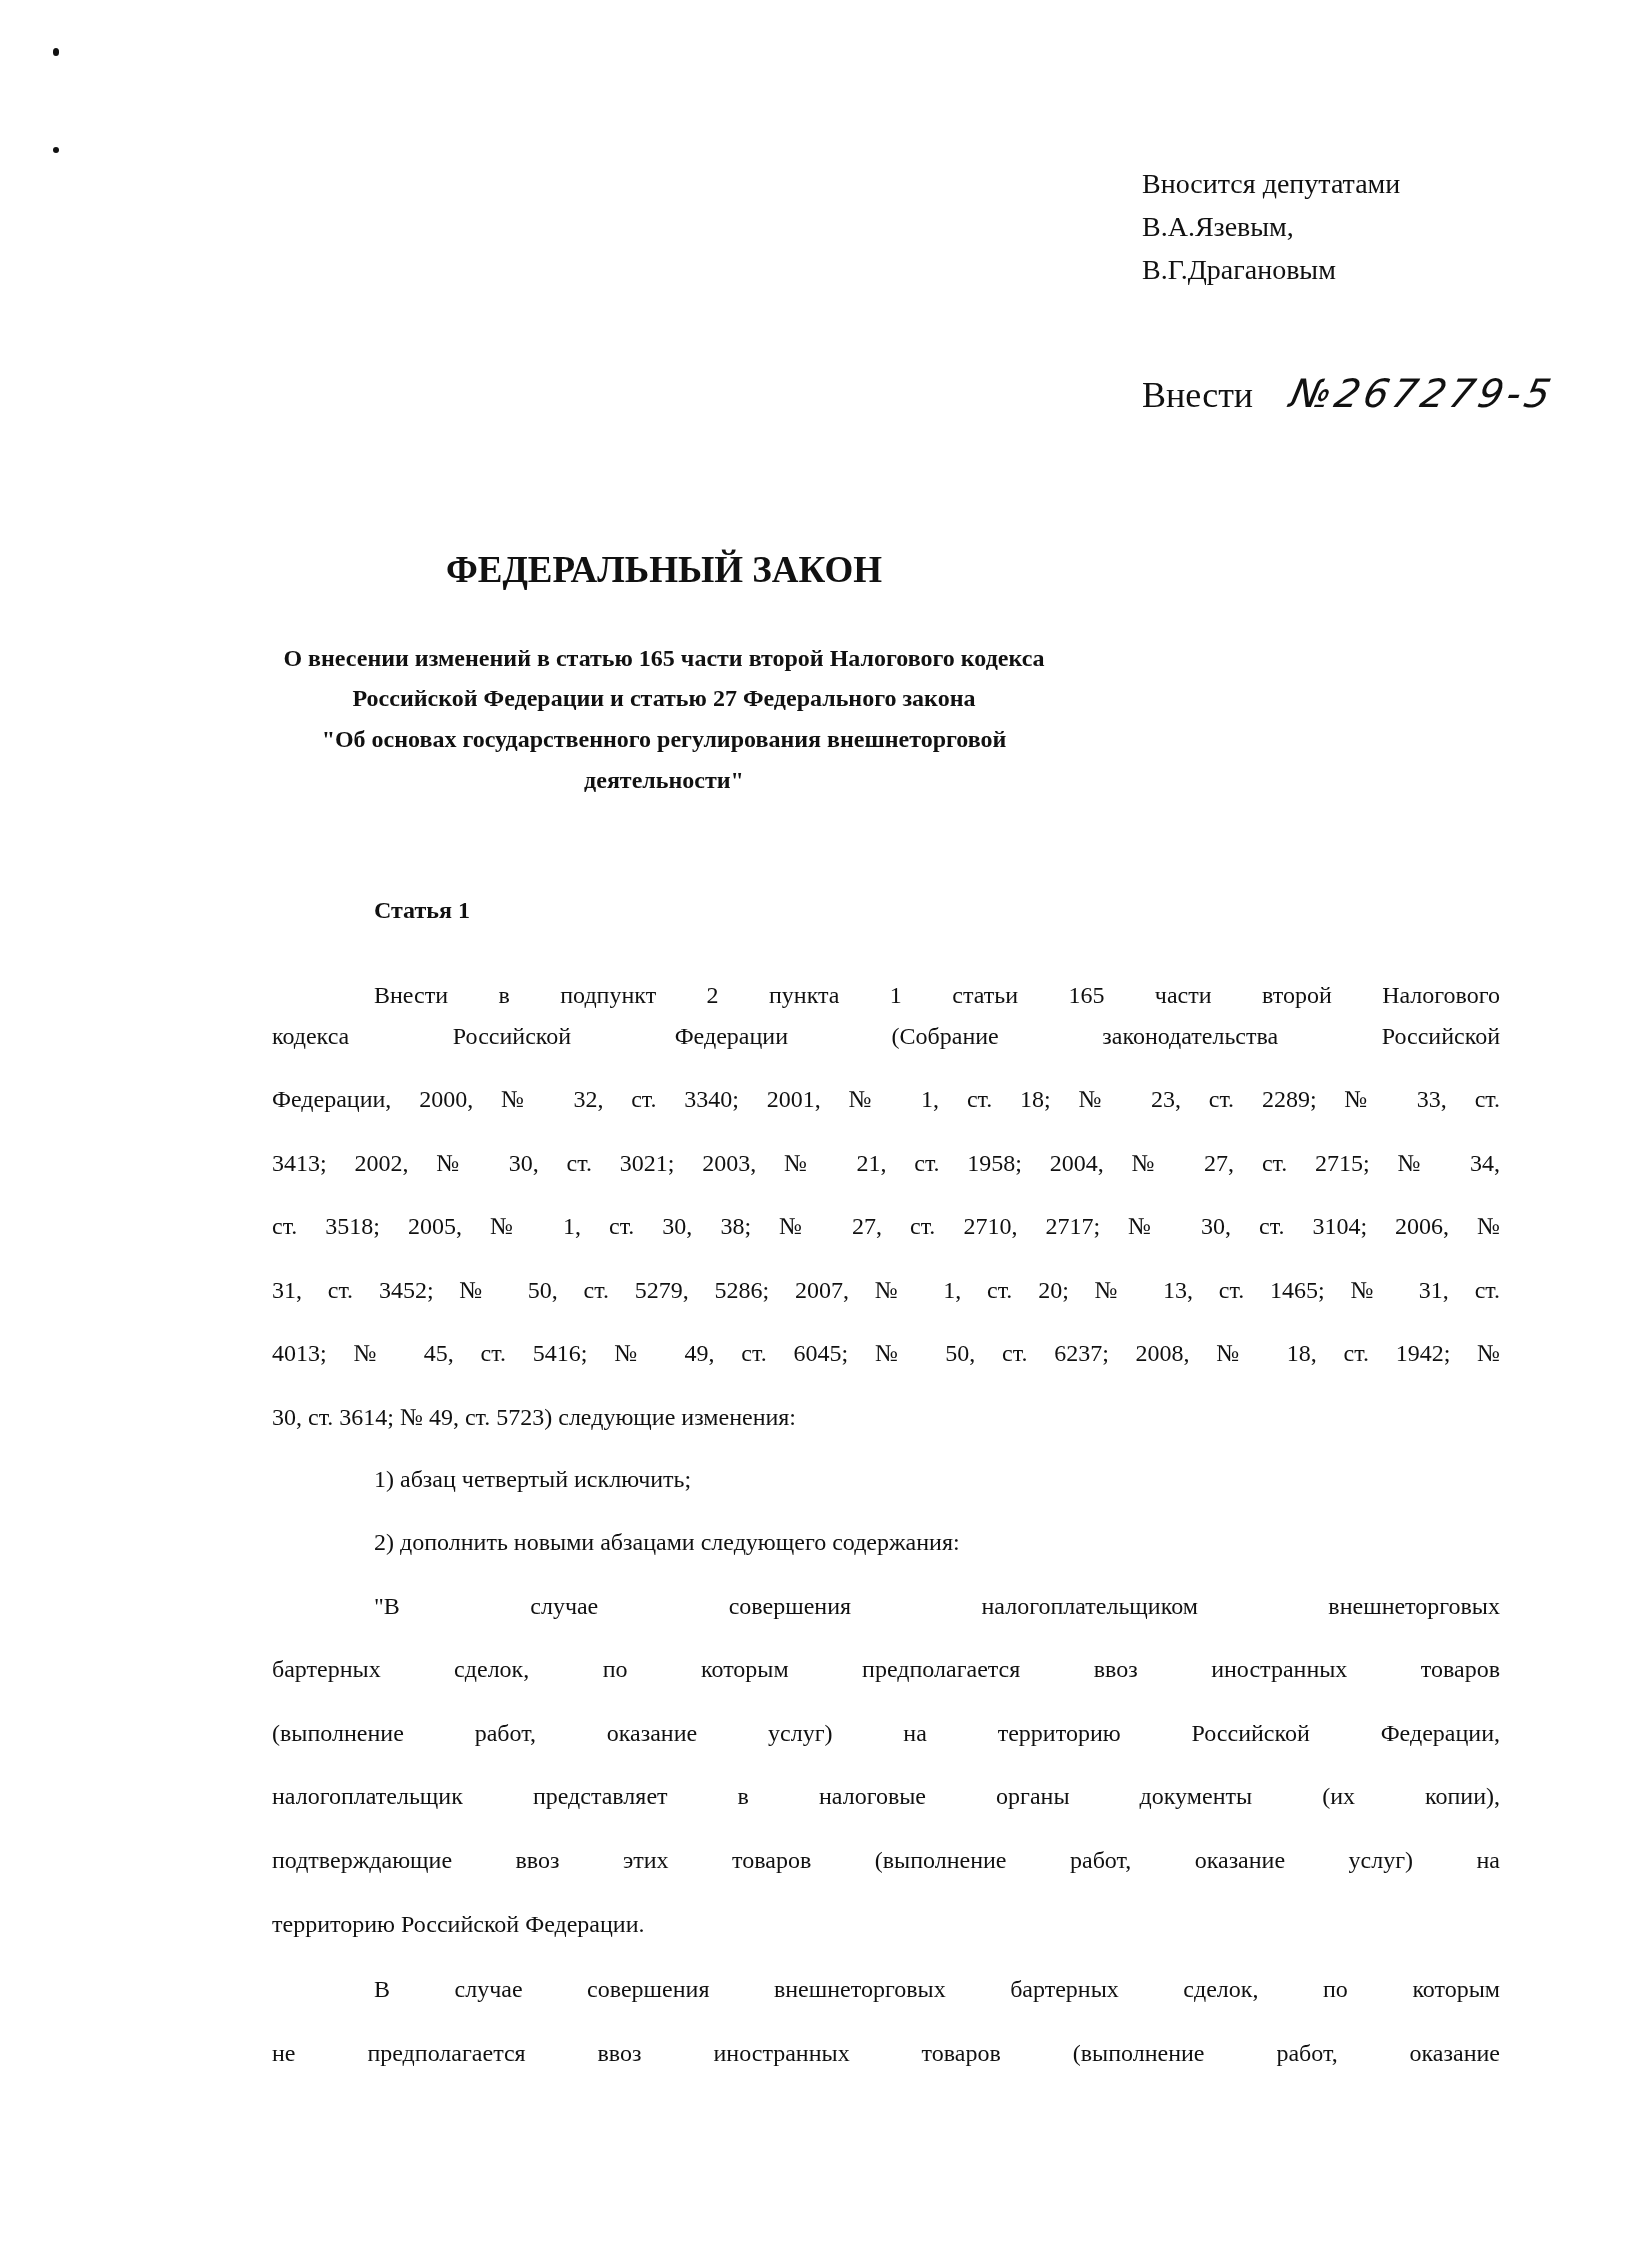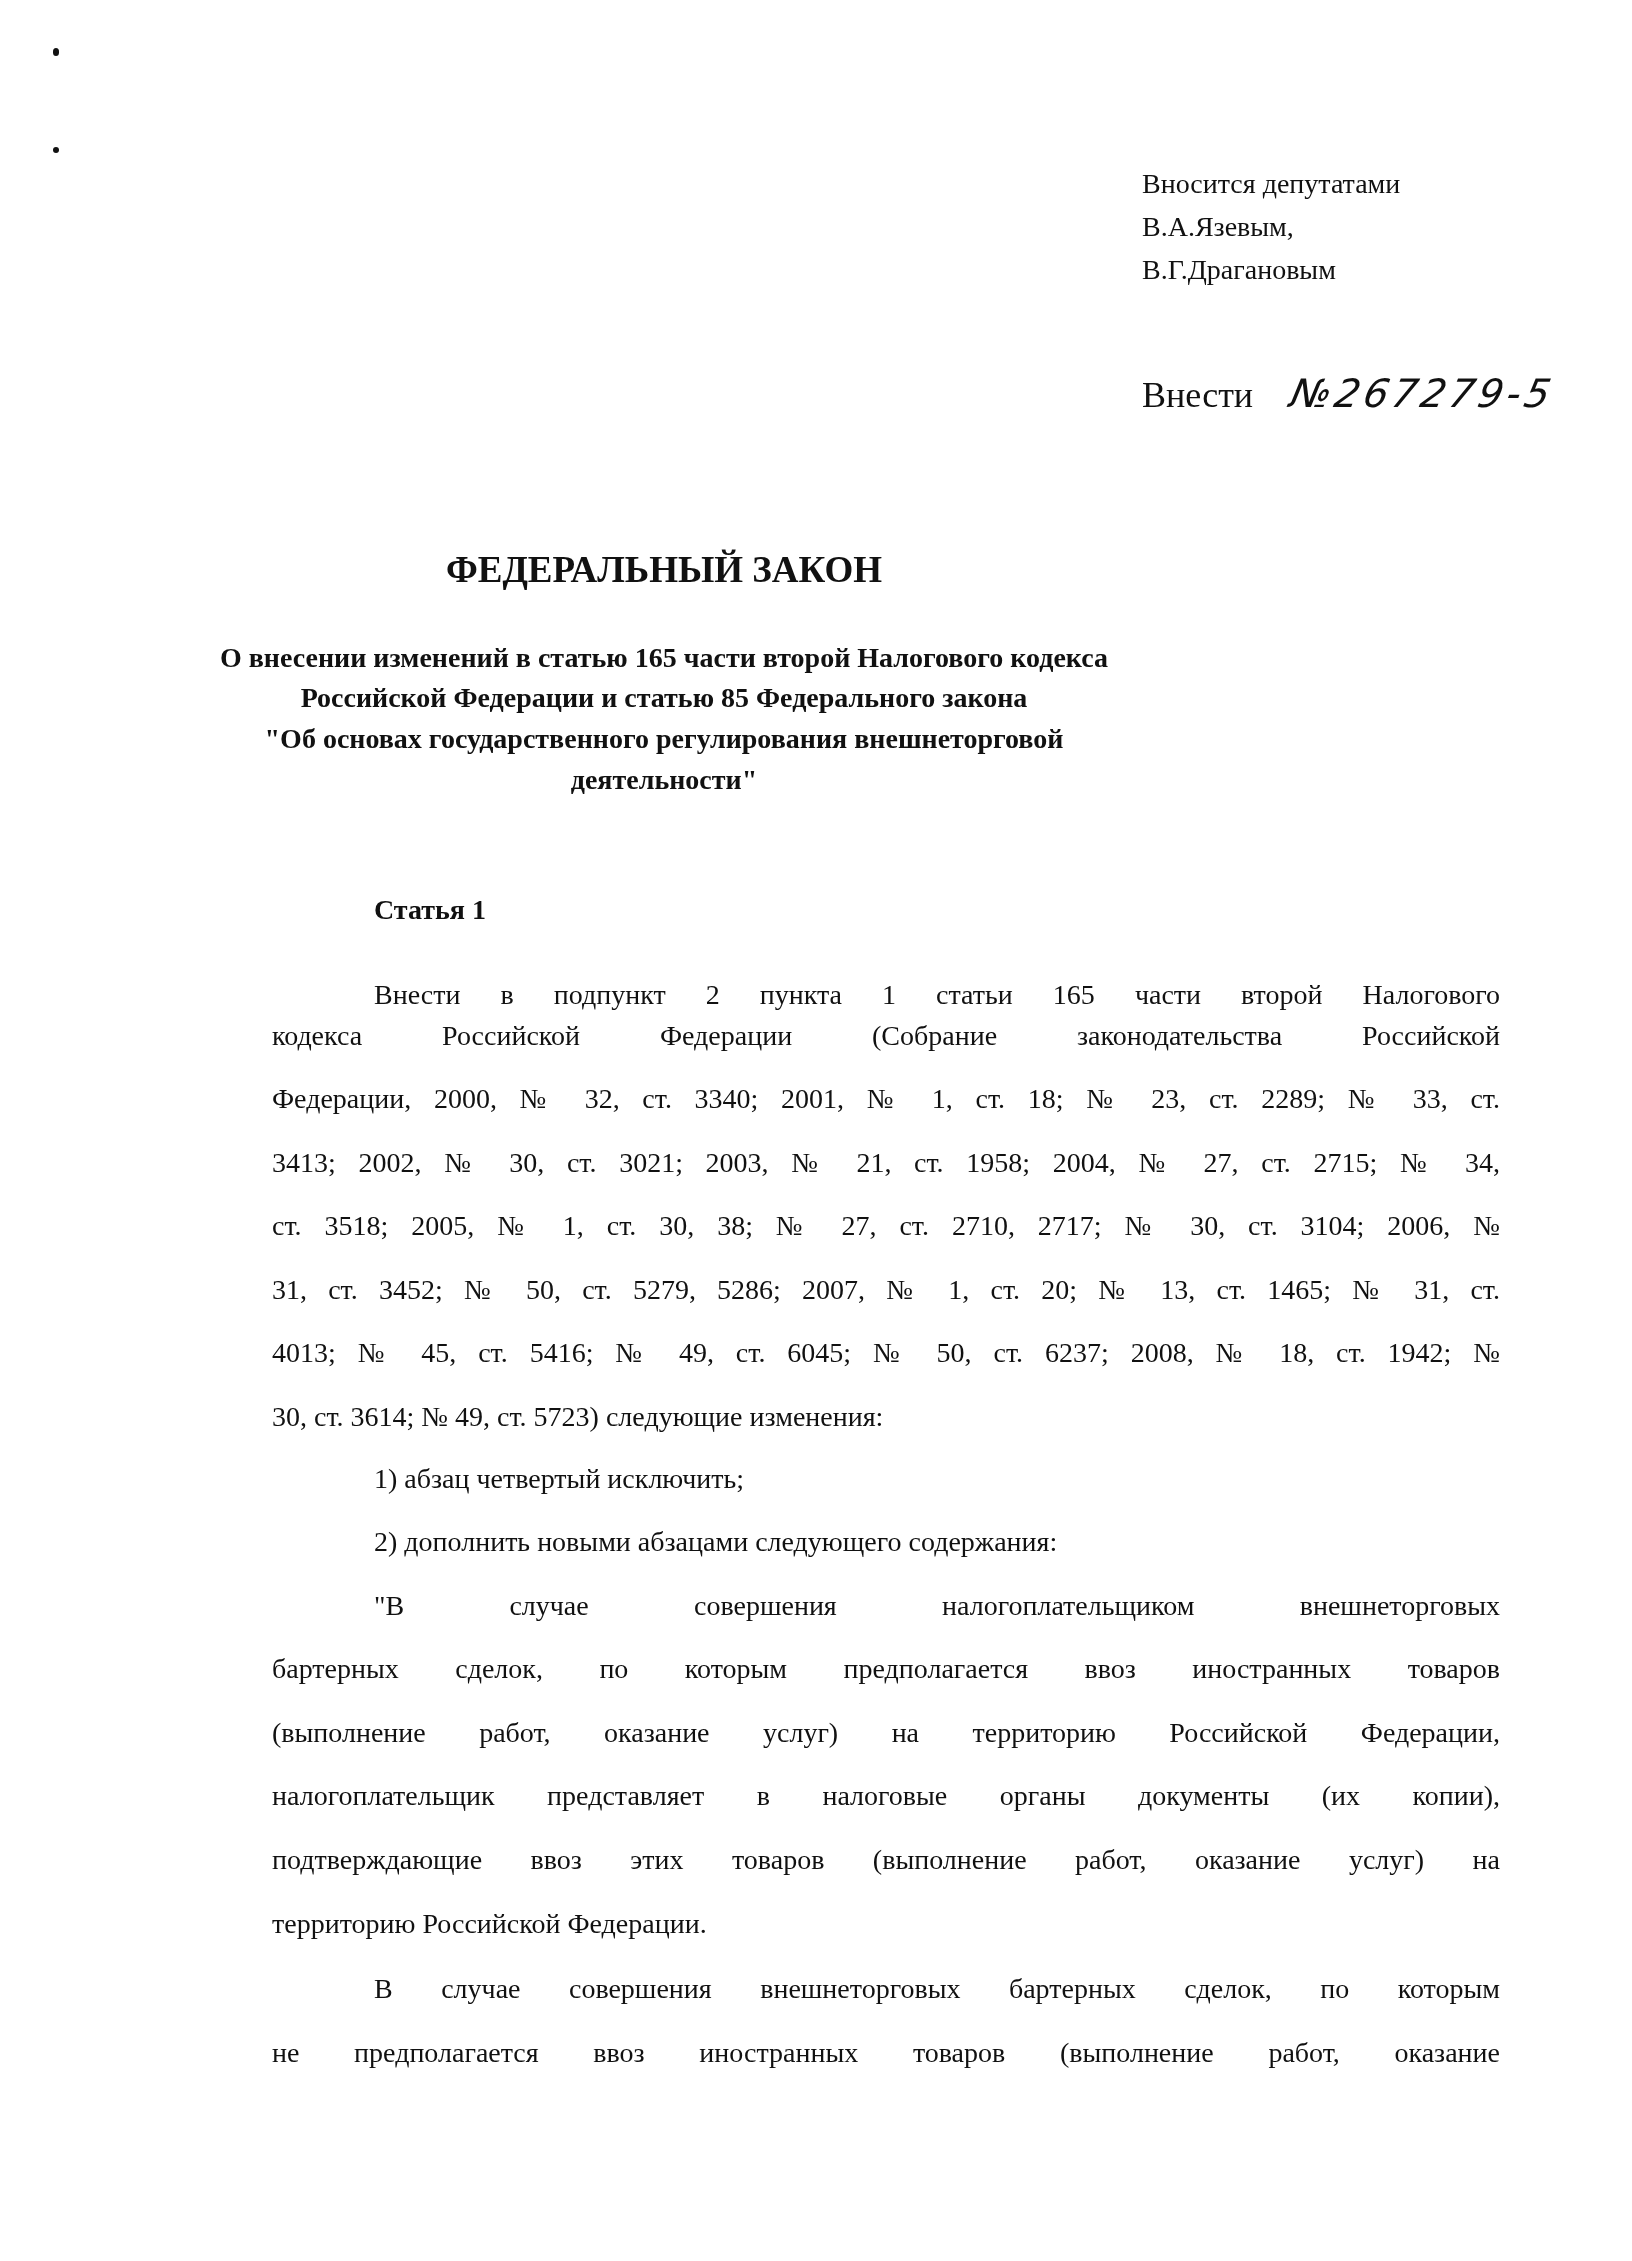--- a/index.html
+++ b/index.html
@@ -1,19 +1,19 @@
 <!DOCTYPE html>
 <html style="font-size:10.2px"><head>
 <meta charset="utf-8">
 <style>
   html, body { margin:0; padding:0; background:#ffffff; }
   body { width:1633px; height:2261px; position:relative; overflow:hidden;
          font-family:"Liberation Serif", "DejaVu Serif", serif; color:#111; }
   .speck { position:absolute; background:#111; border-radius:50%; }
-  .line { position:absolute; white-space:nowrap; font-size:28px; line-height:44px; }
+  .line { position:absolute; white-space:nowrap; font-size:24px; line-height:44px; }
   .just { left:272px; width:1228px; text-align:justify; text-align-last:justify; }
   .left { left:272px; }
   .indent { left:374px; }
   .center { left:0; width:1328px; text-align:center; }
   .bold { font-weight:bold; }
   .header-block { position:absolute; left:1142px; top:162px; font-size:28px; line-height:43px; }
   .header-block div { white-space:nowrap; }
   .project { position:absolute; left:1142px; top:372px; font-size:36px; line-height:44px; white-space:nowrap; }
   .handwritten { font-family:"DejaVu Sans", sans-serif; font-style:italic; font-size:39px;
                  letter-spacing:3.8px; margin-left:38px; display:inline-block; transform:skewX(-12deg); }
@@ -30,21 +30,21 @@
   <div>В.Г.Драгановым</div>
 </div>
 
 <div class="project">
   <span>Внести</span><span class="handwritten">№267279-5</span>
 </div>
 
 <div class="line center bold" style="top:548px;font-size:37px;">ФЕДЕРАЛЬНЫЙ ЗАКОН</div>
 
 <div class="line center bold" style="top:636px;">О внесении изменений в статью 165 части второй Налогового кодекса</div>
-<div class="line center bold" style="top:676px;">Российской Федерации и статью 85 Федерального закона</div>
+<div class="line center bold" style="top:676px;">Российской Федерации и статью 27 Федерального закона</div>
 <div class="line center bold" style="top:717px;">"Об основах государственного регулирования внешнеторговой</div>
 <div class="line center bold" style="top:758px;">деятельности"</div>
 
 <div class="line indent bold" style="top:888px;">Статья 1</div>
 
 <div class="line just" style="top:950px;left:374px;width:1126px;margin-top:23px;">Внести в подпункт 2 пункта 1 статьи 165 части второй Налогового</div>
 <div class="line just" style="top:1014px;">кодекса Российской Федерации (Собрание законодательства Российской</div>
 <div class="line just" style="top:1077px;">Федерации, 2000, № 32, ст. 3340; 2001, № 1, ст. 18; № 23, ст. 2289; № 33, ст.</div>
 <div class="line just" style="top:1141px;">3413; 2002, № 30, ст. 3021; 2003, № 21, ст. 1958; 2004, № 27, ст. 2715; № 34,</div>
 <div class="line just" style="top:1204px;">ст. 3518; 2005, № 1, ст. 30, 38; № 27, ст. 2710, 2717; № 30, ст. 3104; 2006, №</div>

